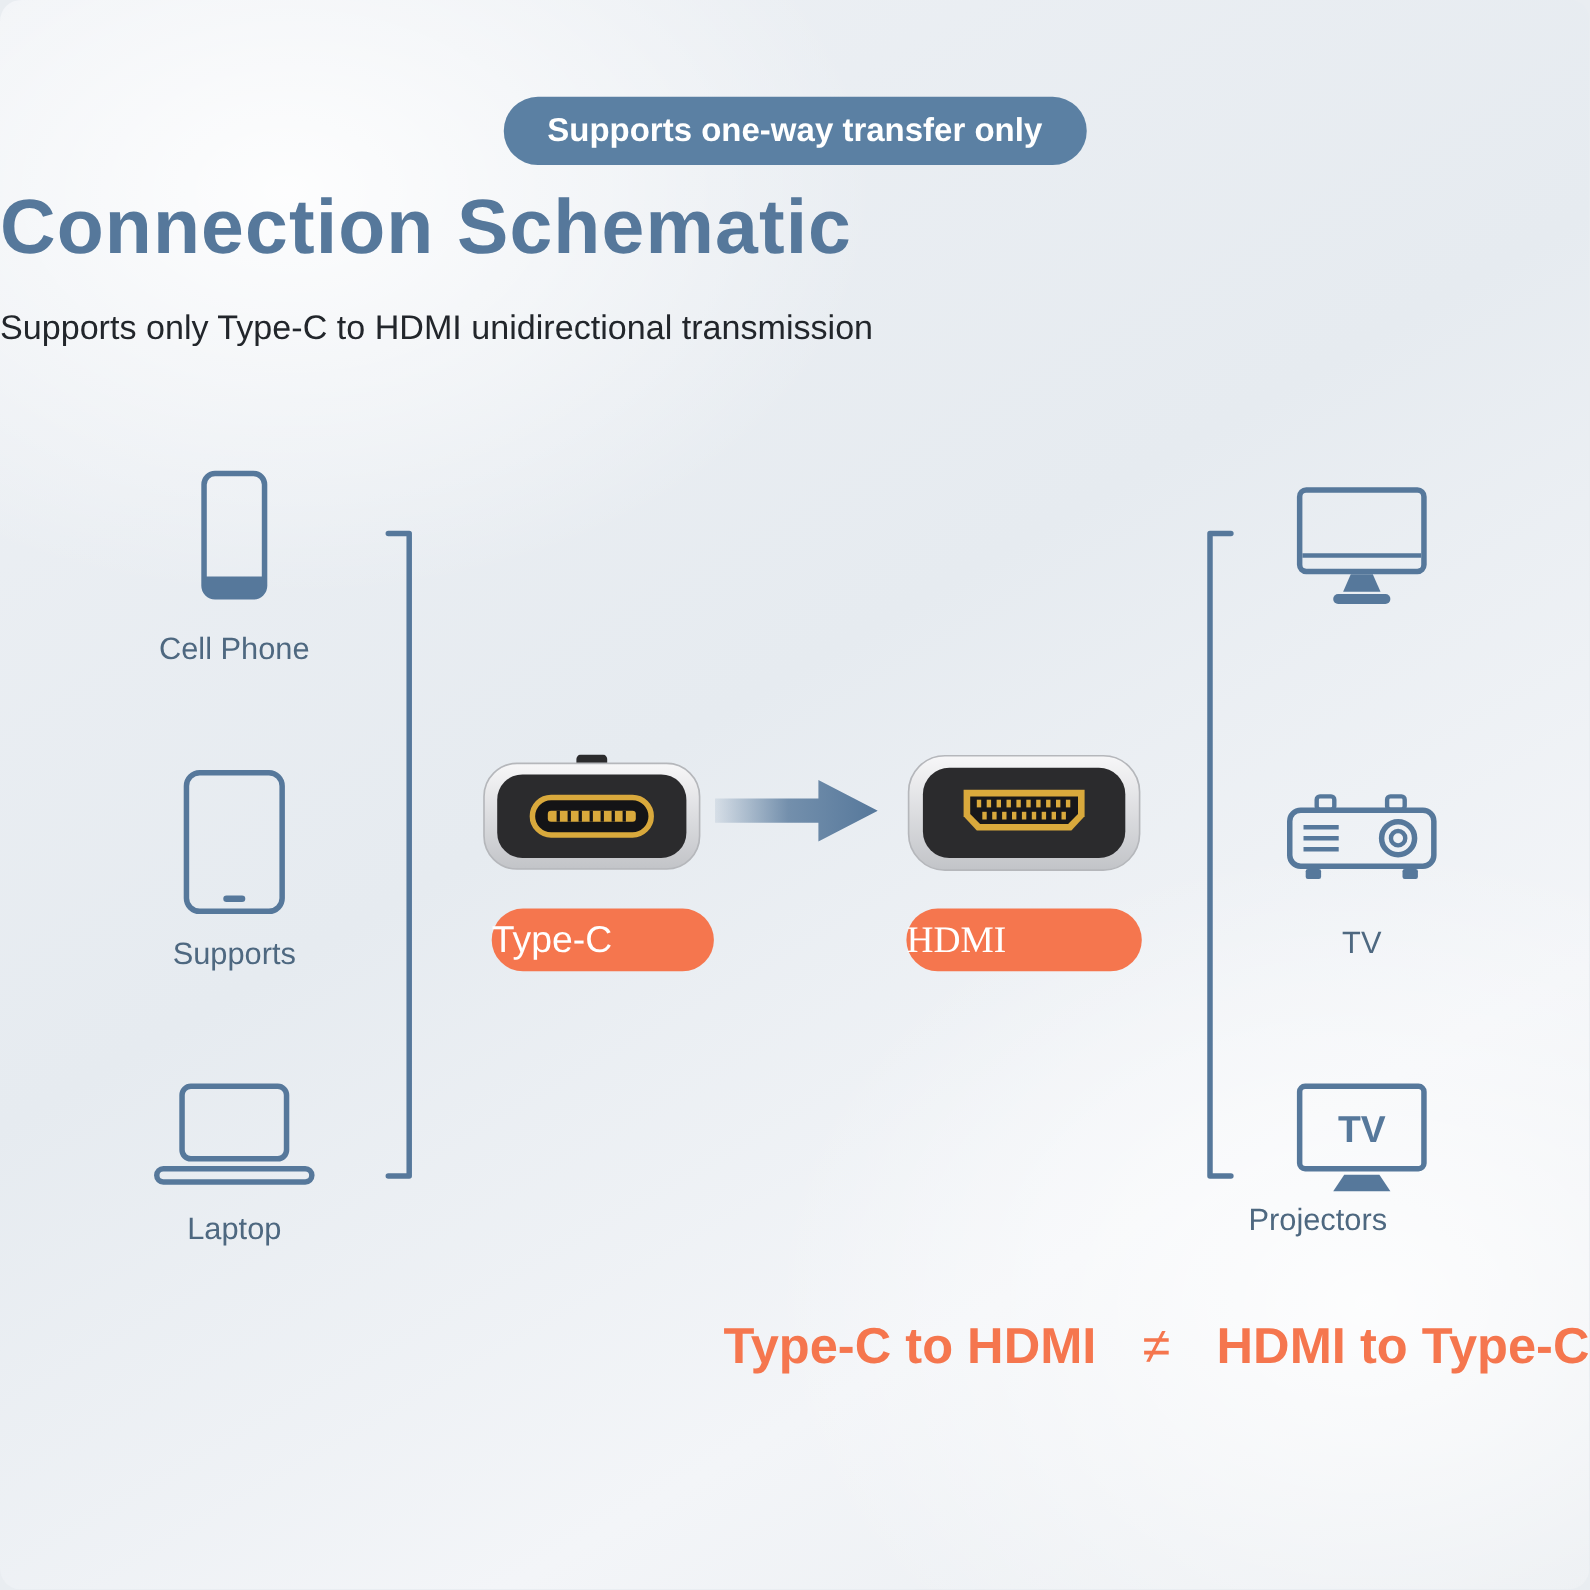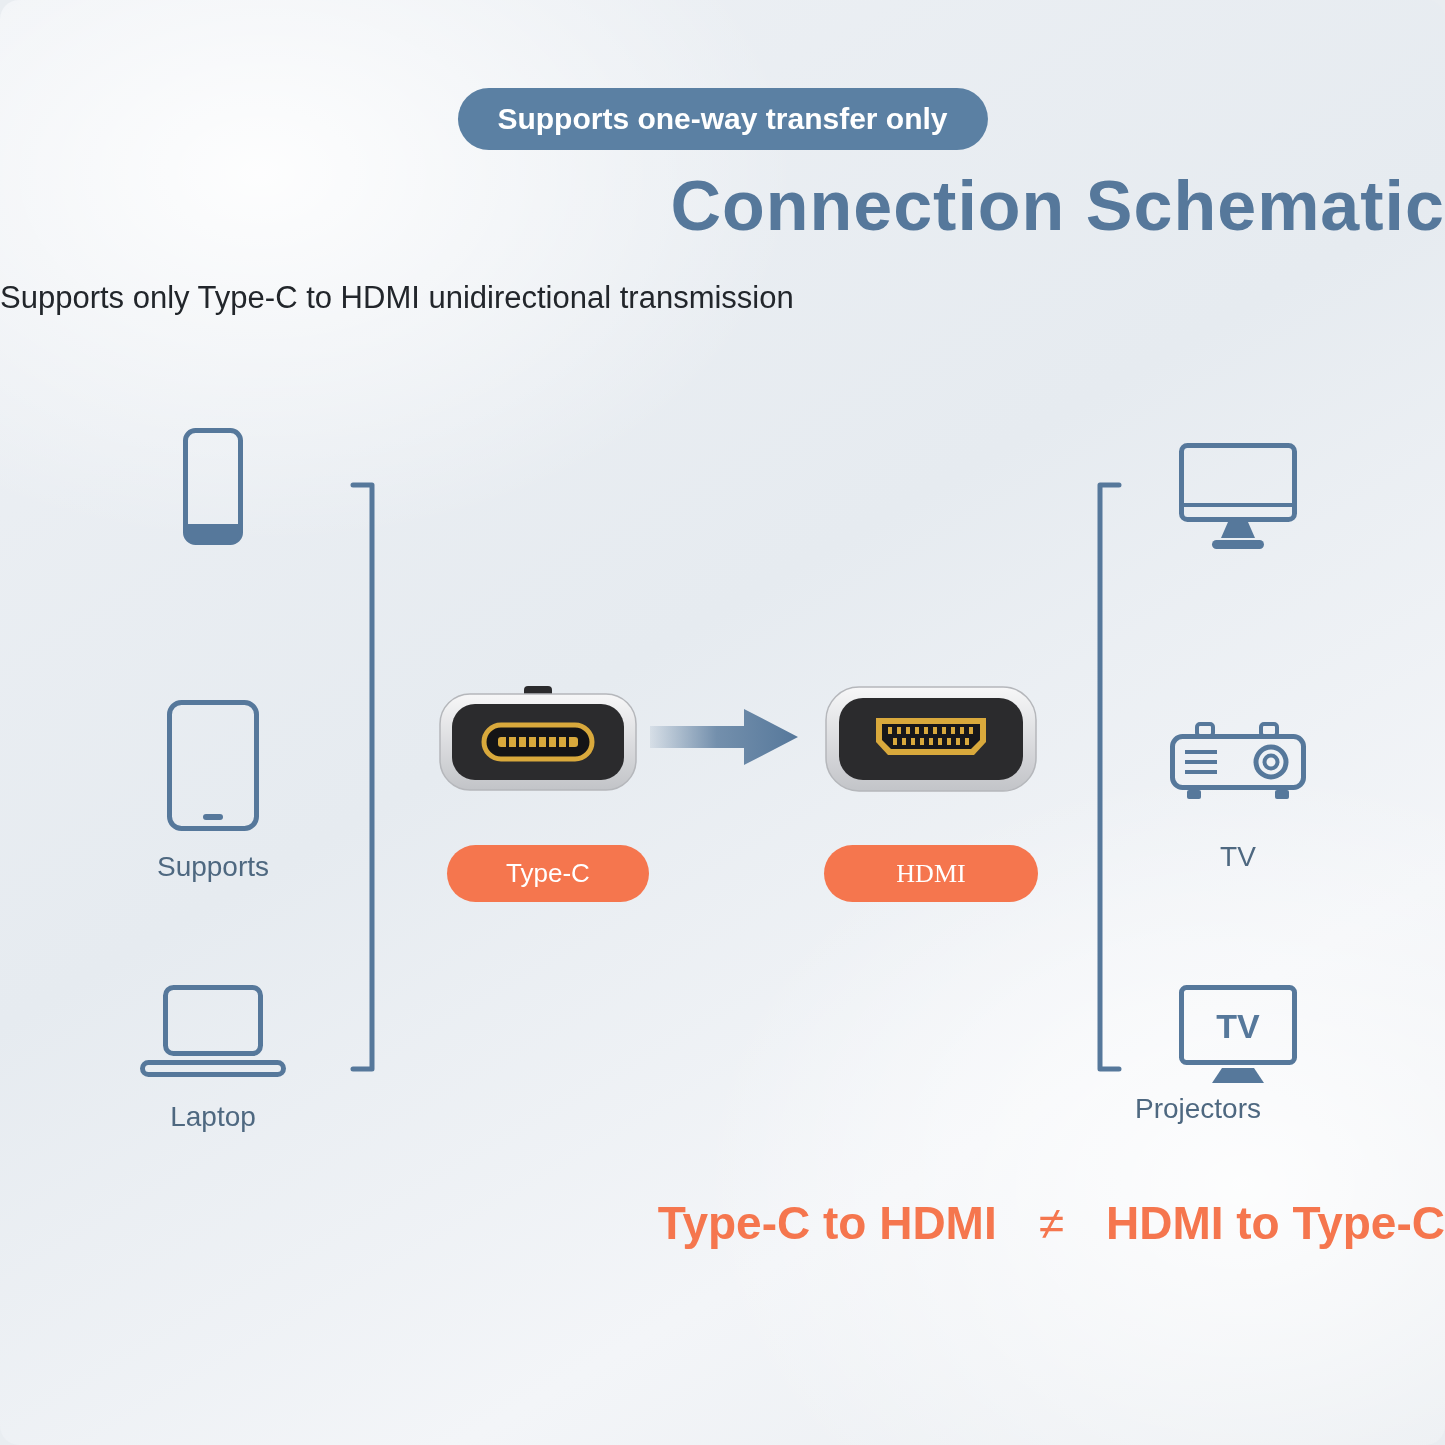--- a/index.html
+++ b/index.html
@@ -26,21 +26,21 @@
     font-weight: bold;
     padding: 14px 40px;
     border-radius: 34px;
     white-space: nowrap;
   }
   .title {
     position: absolute;
     top: 166px; left: 0;
     width: 100%;
     margin: 0;
-    text-align: right;
+    text-align: left;
     font-size: 70px;
     font-weight: bold;
     color: #56789B;
     letter-spacing: 1px;
   }
   .subtitle {
     position: absolute;
     top: 280px; left: 0;
     width: 100%;
     margin: 0;
@@ -55,25 +55,23 @@
     text-align: center;
     font-size: 28px;
     color: #4E6880;
   }
   .pill {
     position: absolute;
     height: 57px;
     background: #F5764E;
     border-radius: 29px;
     color: #ffffff;
-    font-size: 26px;
+    font-size: 34px;
     display: flex;
     align-items: center;
-    justify-content: center;
-    margin-top: 19px;
   }
   .footer {
     position: absolute;
     top: 1196px; left: 0;
     width: 100%;
     text-align: right;
     font-size: 46px;
     font-weight: bold;
     color: #F5764E;
   }
@@ -88,20 +86,21 @@
     <span>Supports one-way transfer only</span>
   </div>
 
   <h1 class="title">Connection Schematic</h1>
   <p class="subtitle">Supports only Type-C to HDMI unidirectional transmission</p>
 
   <svg class="abs" style="left:182px; top:427px;" width="62" height="119" viewBox="0 0 62 119">
     <rect x="3.5" y="3.5" width="55" height="112" rx="10" fill="none" stroke="#56789B" stroke-width="5"></rect>
     <path d="M3.5,97 H58.5 V105.5 A10,10 0 0 1 48.5,115.5 H13.5 A10,10 0 0 1 3.5,105.5 Z" fill="#56789B"></path>
   </svg>
+  <div class="device-label" style="left:43px; top:574px;">Cell Phone</div>
 
   <svg class="abs" style="left:166px; top:699px;" width="94" height="133" viewBox="0 0 94 133">
     <rect x="3.5" y="3.5" width="87" height="126" rx="12" fill="none" stroke="#56789B" stroke-width="5"></rect>
     <rect x="37" y="115" width="20" height="6" rx="3" fill="#56789B"></rect>
   </svg>
   <div class="device-label" style="left:43px; top:851px;">Supports</div>
 
   <svg class="abs" style="left:139px; top:984px;" width="148" height="95" viewBox="0 0 148 95">
     <rect x="26.5" y="3.5" width="95" height="66" rx="8" fill="none" stroke="#56789B" stroke-width="5"></rect>
     <rect x="3.5" y="78.5" width="141" height="12" rx="6" fill="none" stroke="#56789B" stroke-width="5"></rect>

